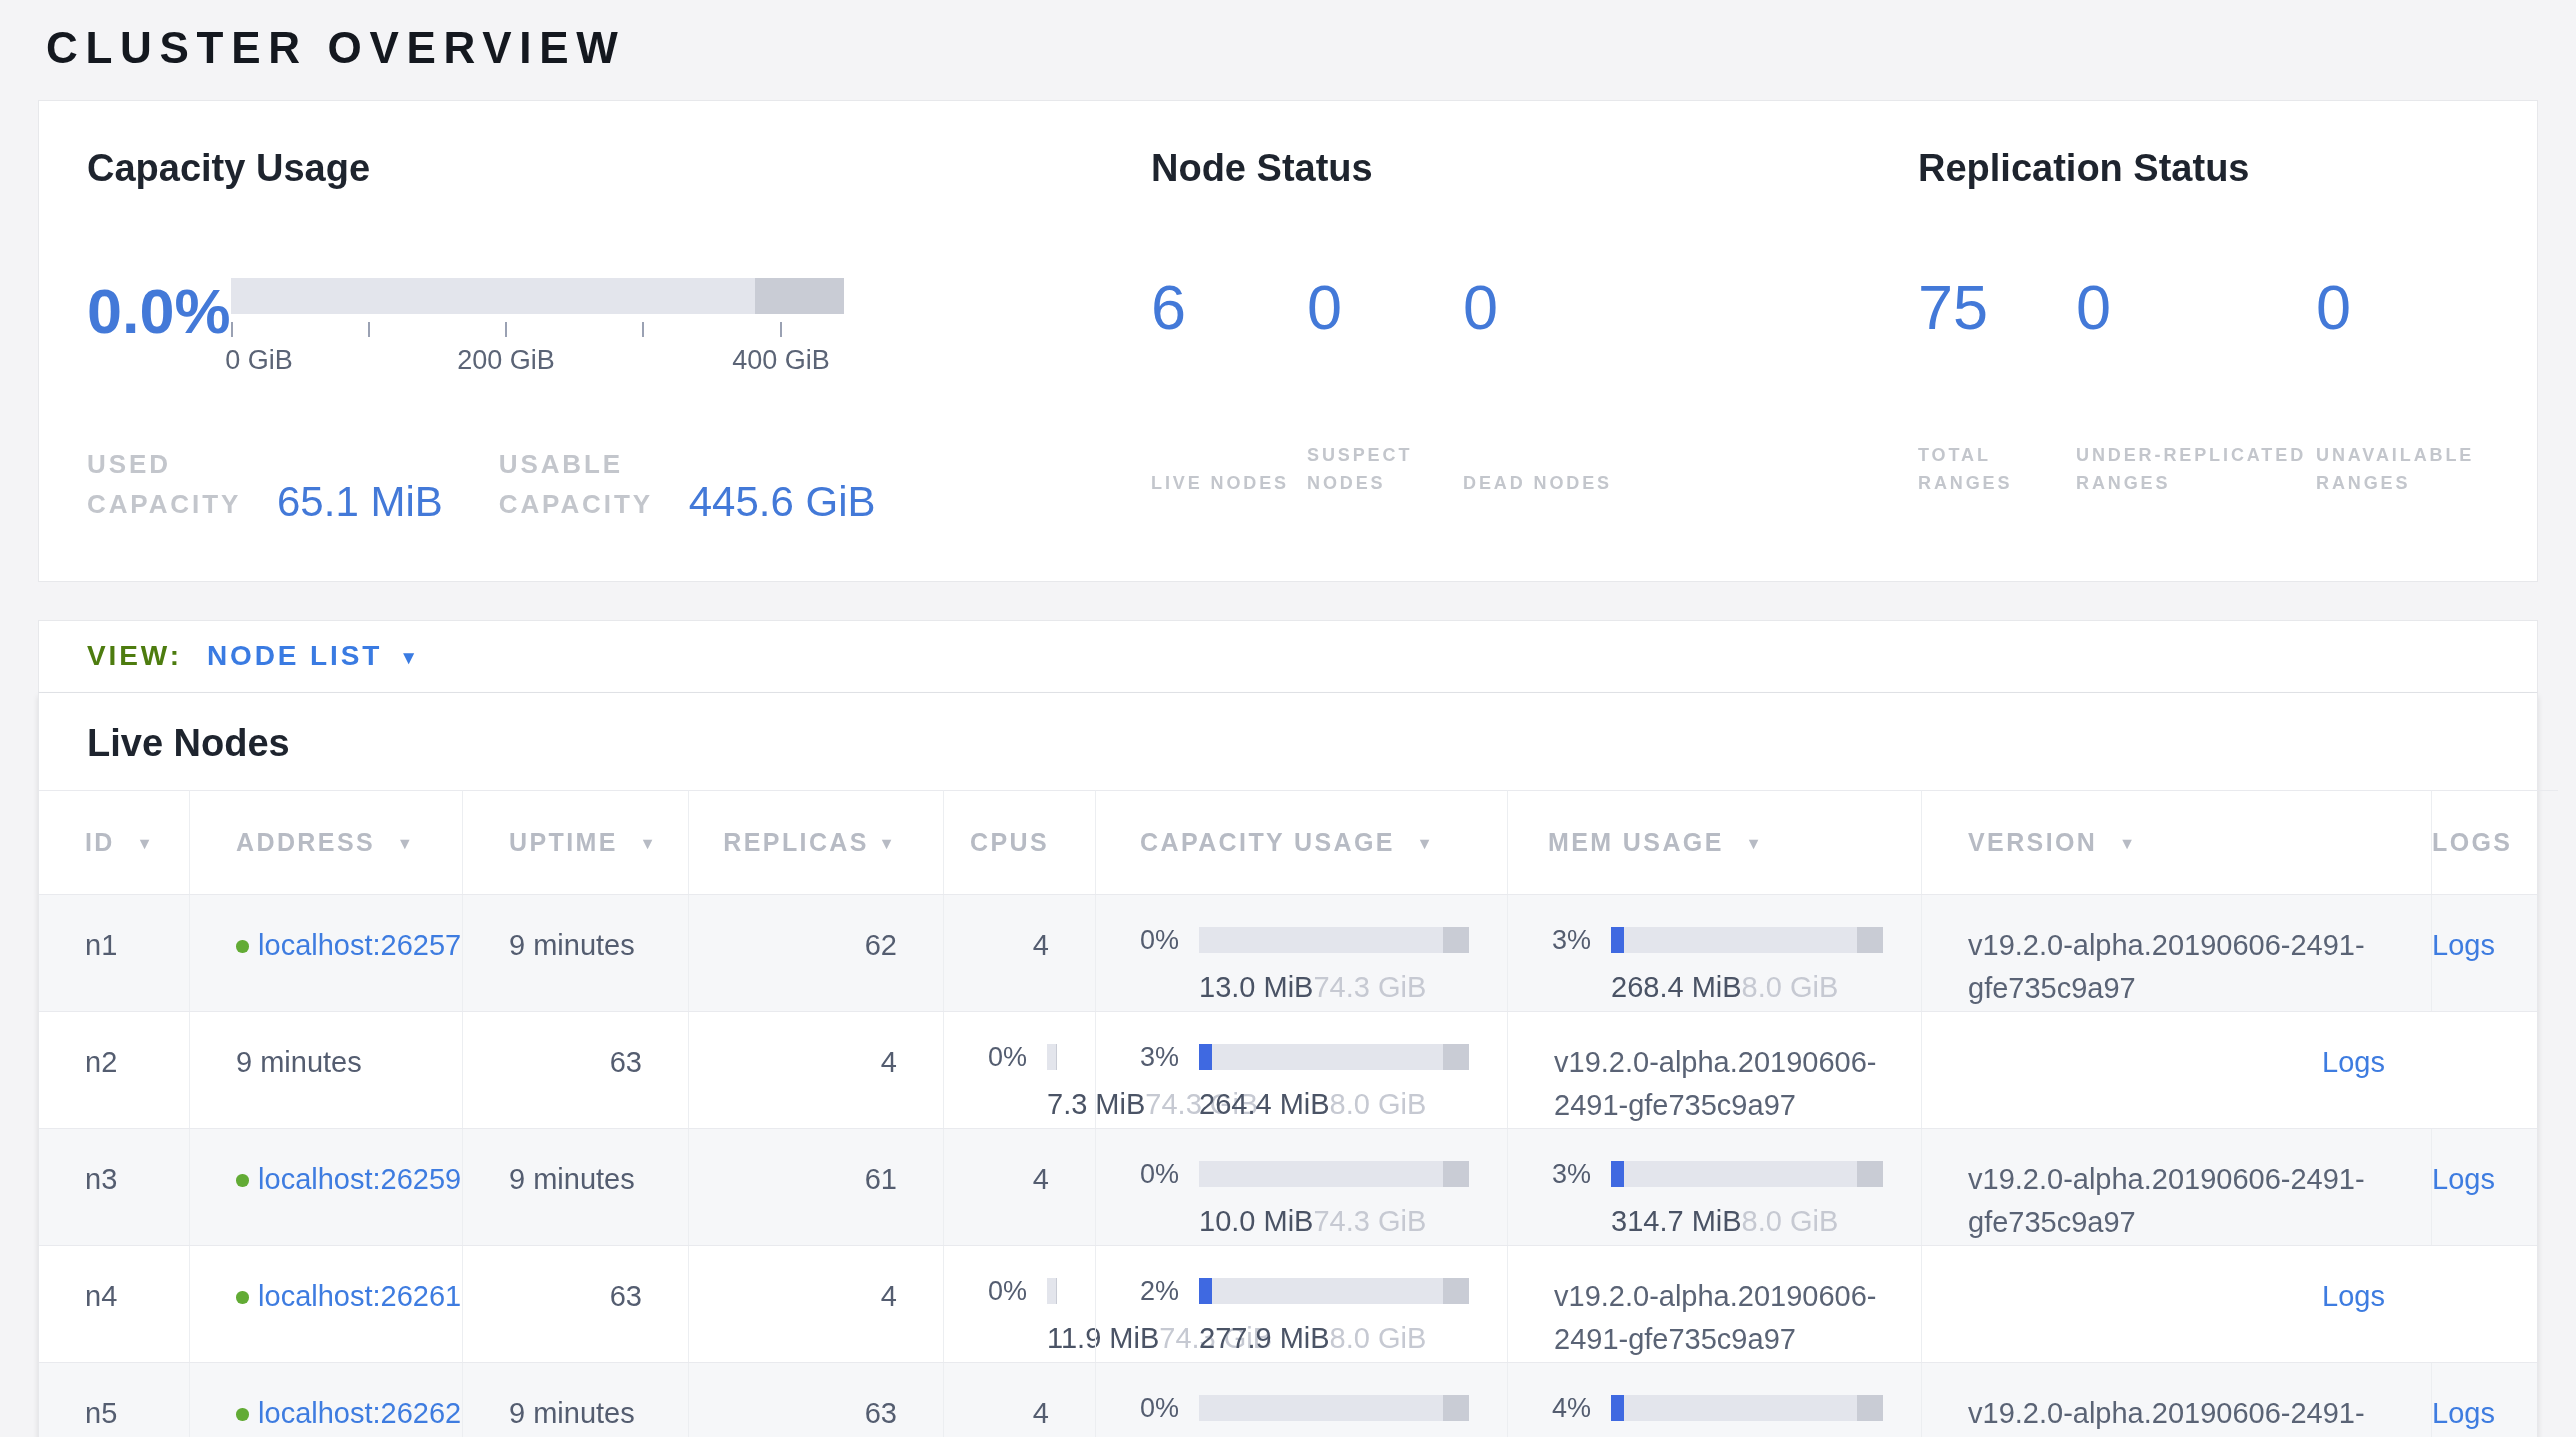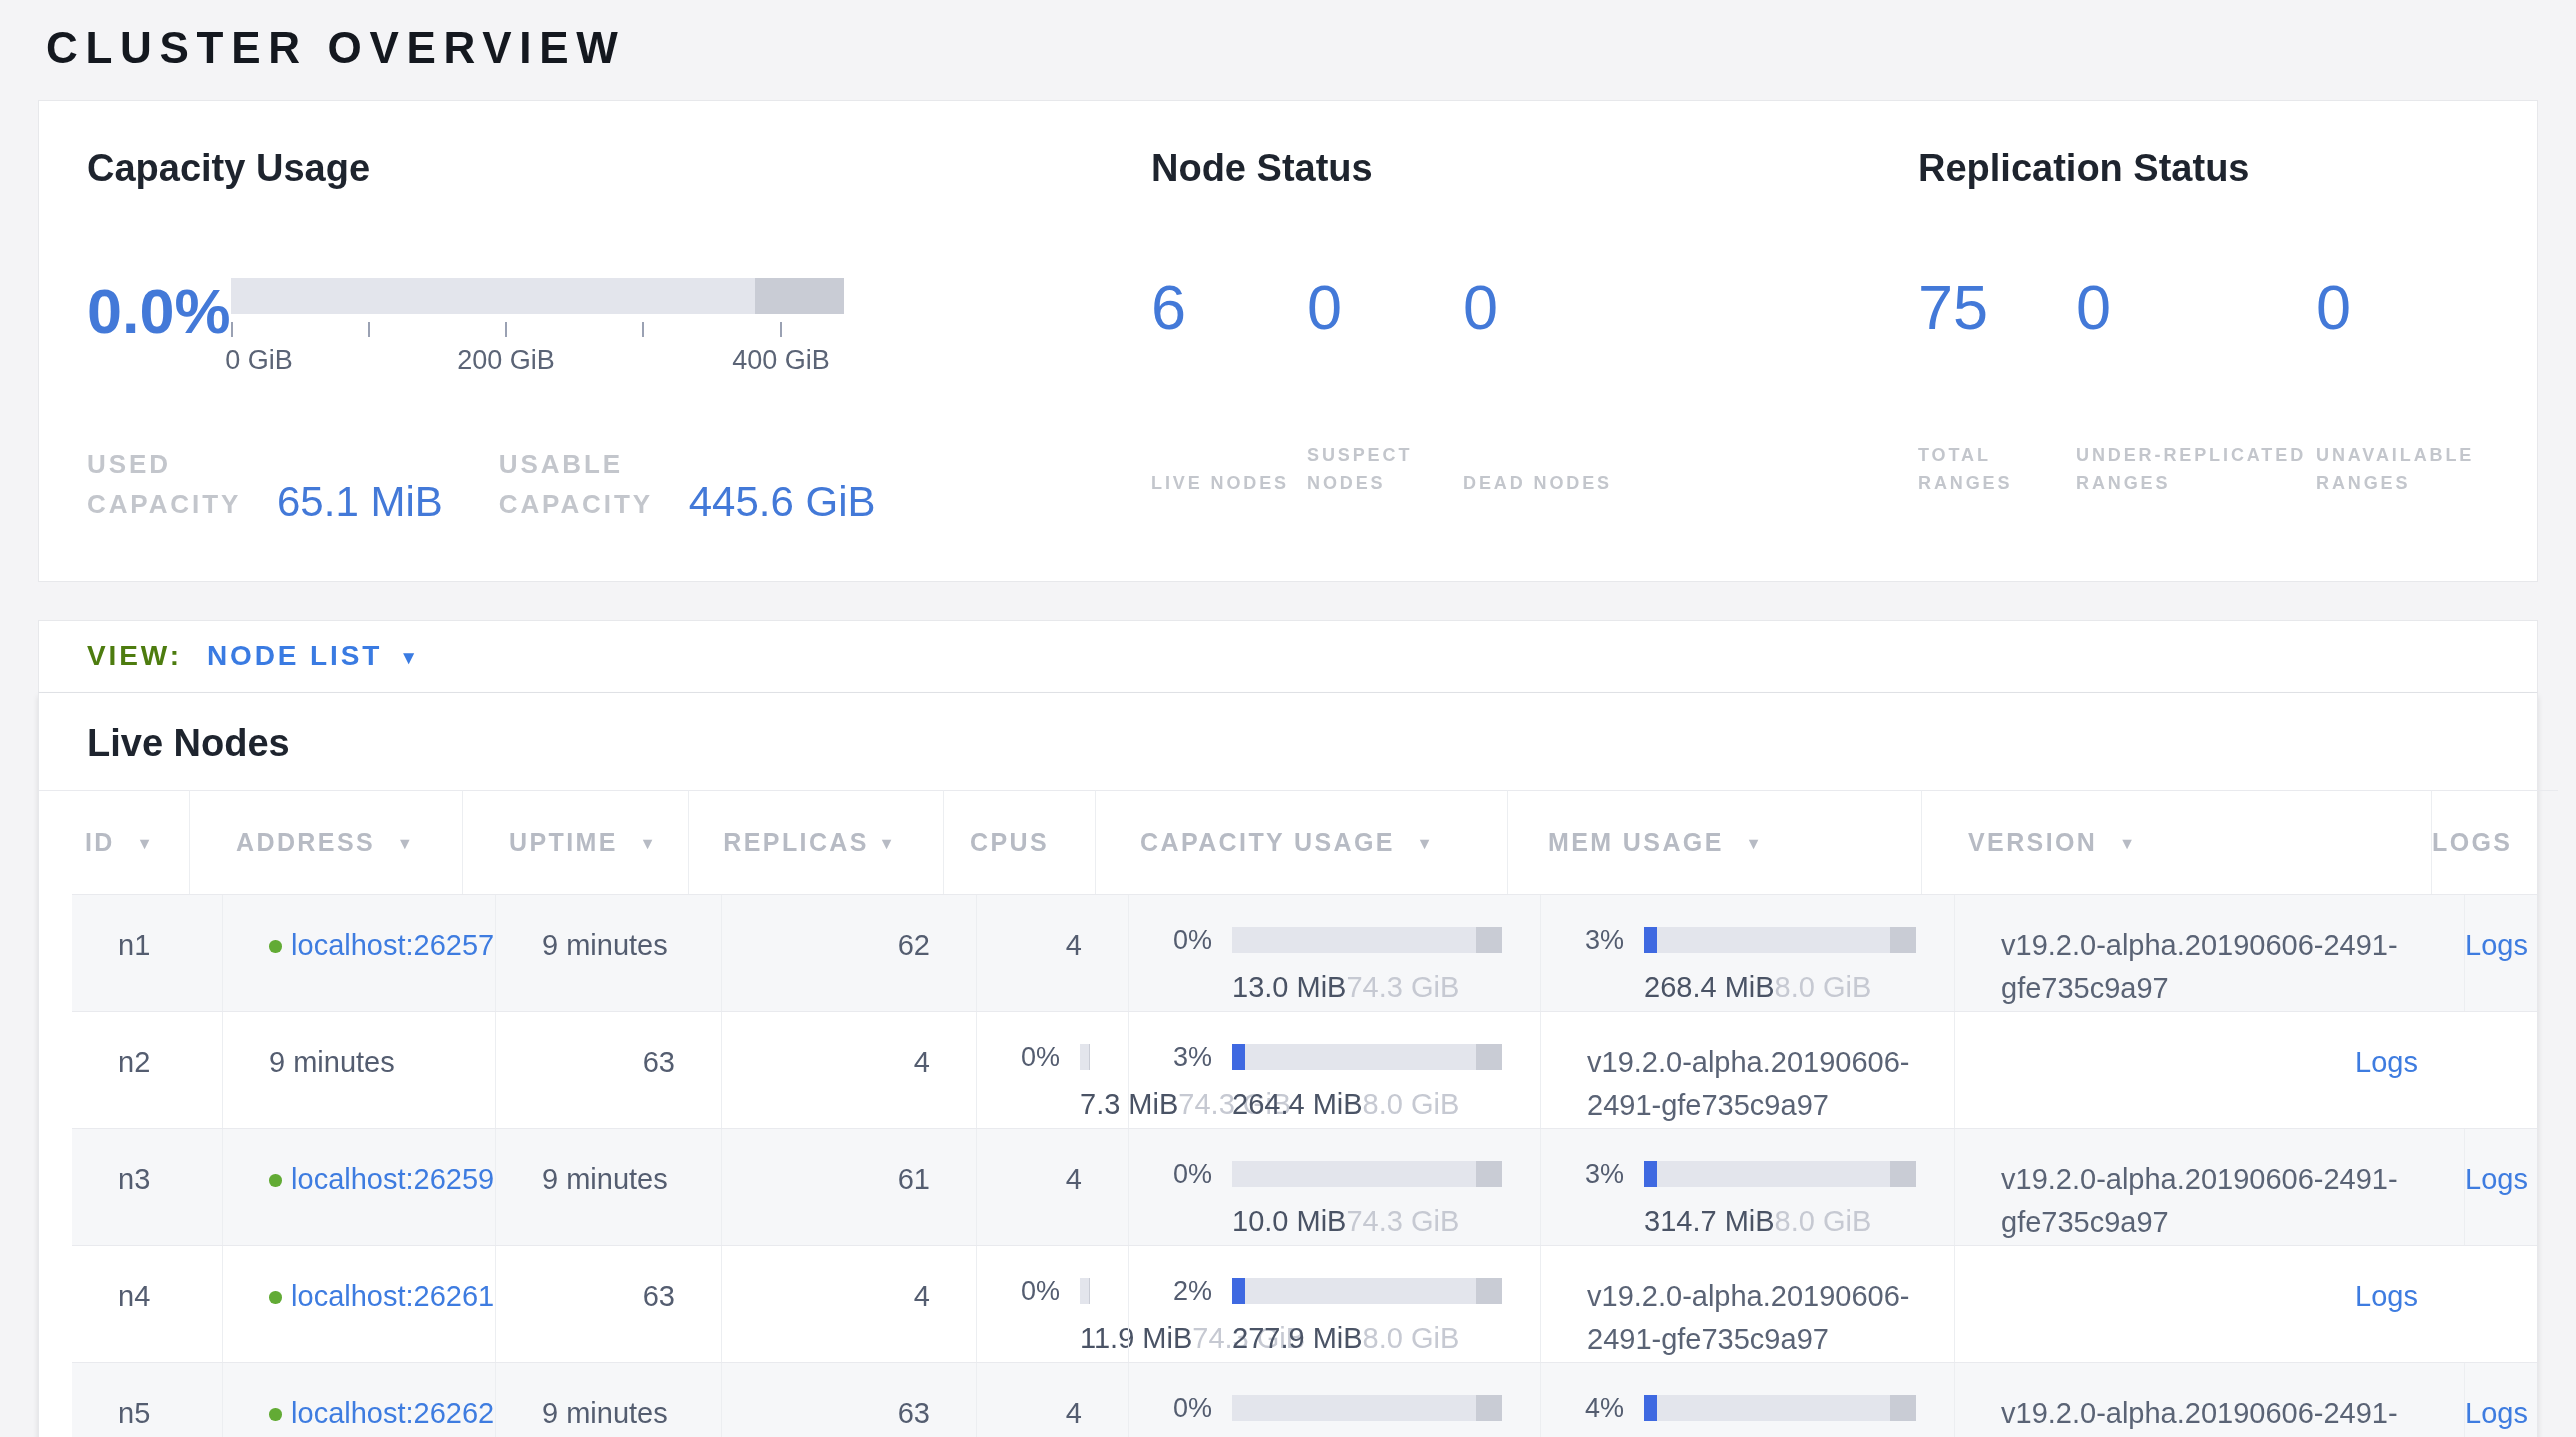--- a/index.html
+++ b/index.html
@@ -68,21 +68,21 @@
   .grid-row { display:grid;
     grid-template-columns:150px 273px 226px 255px 152px 412px 414px 510px 1fr; }
   .hcell { font-size:25px; font-weight:700; letter-spacing:2.4px; color:#b7bbc4;
     display:flex; align-items:center; min-height:104px;
     border-top:1px solid #e9eaee; }
   .cell, .hcell { border-left:1px solid #eceef1; }
   .cell:first-child, .hcell:first-child { border-left:none; }
   .caret { font-size:16.3px; margin-left:9.6px; color:#b7bbc4; padding-top:1.9px; }
   .al { justify-content:flex-start; padding-left:46px; text-align:left;gap:12px; }
   .ar { justify-content:flex-end; padding-right:46px; text-align:right; }
-  .row { min-height:115px;margin-left:33px; }
+  .row { min-height:115px; }
   .row.odd { background:#f6f7f9; }
   .row { border-top:1px solid #e9eaee; }
   .cell { font-size:29px; color:#545d70; padding-top:29px; line-height:1.5; }
   .cell.ar { display:block; }
   .addr-link { color:#3e7ce0; text-decoration:none; word-break:break-all;
     display:inline; }
   .dot { display:inline-block; width:12.5px; height:12.5px; border-radius:50%;
     background:#62ab35; margin-right:9.6px; vertical-align:1.9px; }
   .ver { color:#5a6375; padding-right:35px; overflow-wrap:anywhere; }
   .logs-link { color:#3e7ce0; text-decoration:none; }

